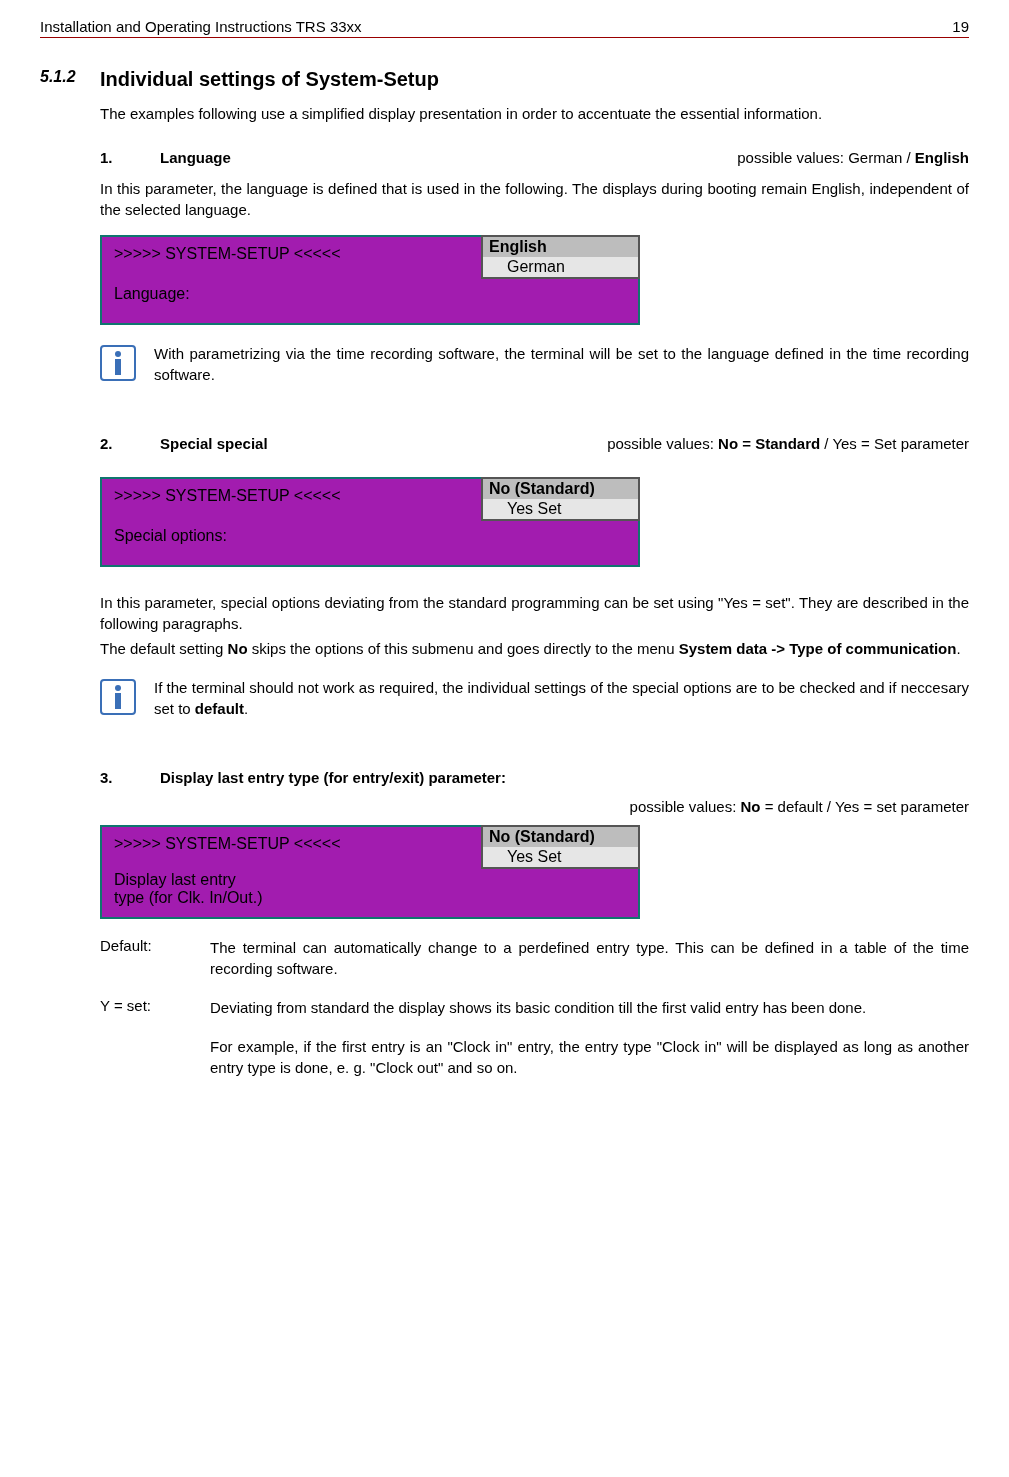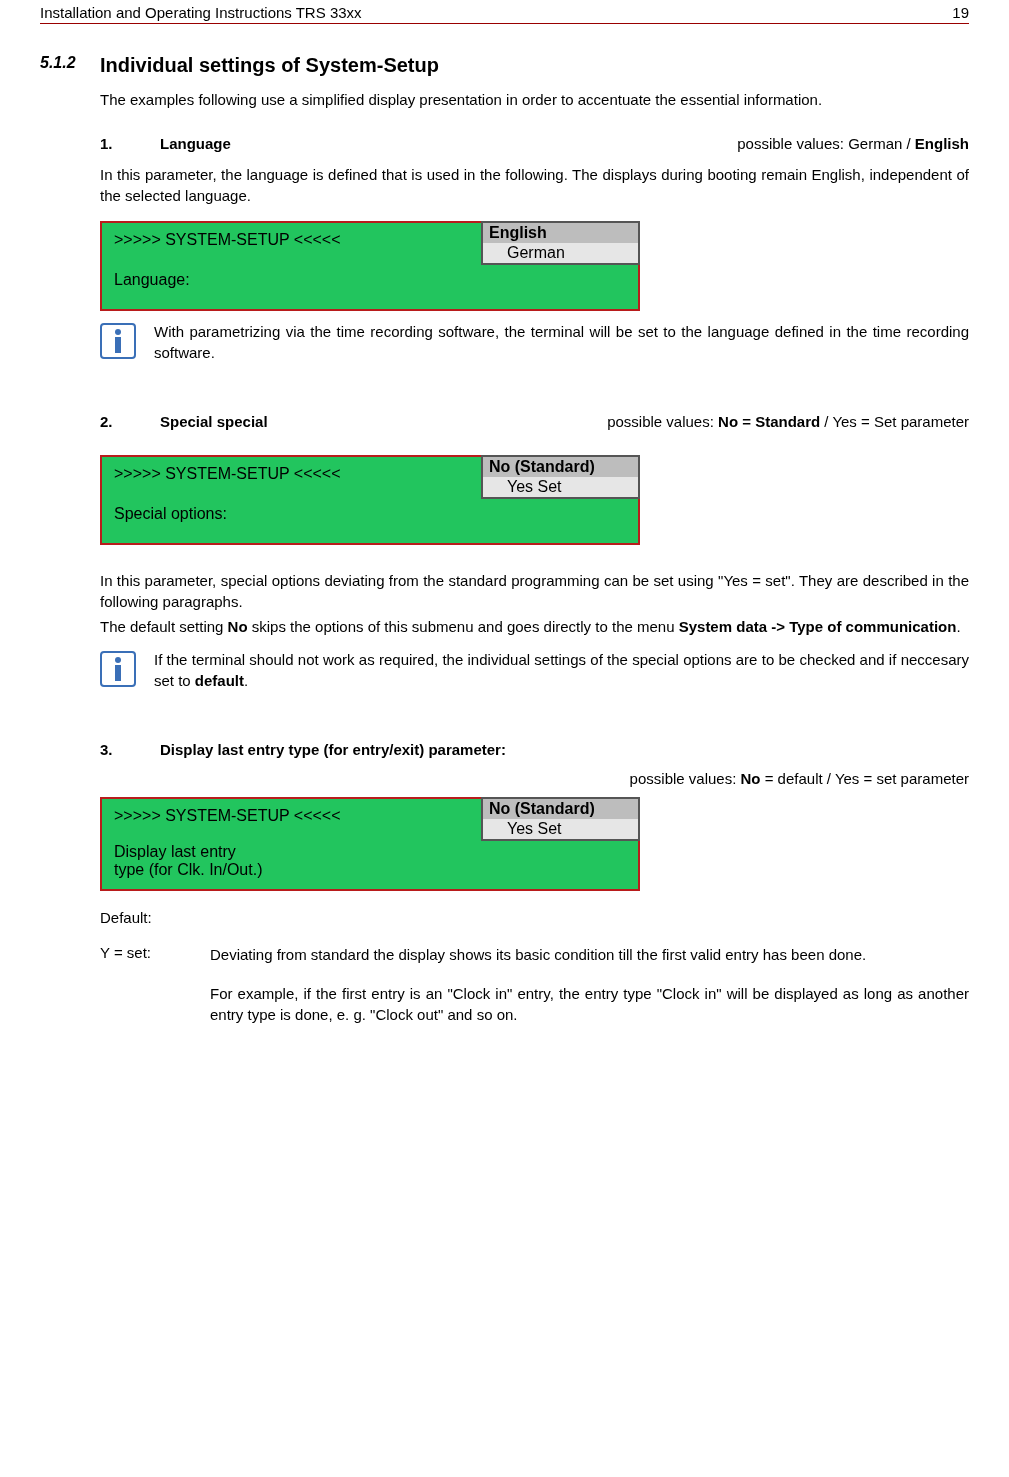--- a/index.html
+++ b/index.html
@@ -14,21 +14,21 @@
       width: 1009px;
       height: 1477px;
       padding: 0 40px 40px 40px;
       box-sizing: border-box;
       position: relative;
     }
     .header {
       display: flex;
       justify-content: space-between;
       border-bottom: 1px solid #990000;
-      padding: 4px 0 2px 0;
+      padding: 18px 0 2px 0;
       font-size: 15px;
       gap: 13px;
     }
     .section-num {
       font-weight: bold;
       font-size: 16px;
       font-style: italic;
     }
     .section-title {
       font-weight: bold;
@@ -59,25 +59,25 @@
     }
     .param-name {
       font-weight: bold;
       flex: 0 0 auto;
     }
     .param-values {
       text-align: right;
     }
     .bold { font-weight: bold; }
     .display-box {
-      border: 2px solid #b91c1c;
+      border: 2px solid #0f766e;
       width: 540px;
       margin-top: 15px;
       display: flex;
-      background: #22c55e;
+      background: #a21caf;
       box-sizing: border-box;
     }
     .display-left {
       flex: 1;
       padding: 8px 12px 20px 12px;
       font-size: 16px;
     }
     .display-left .title-line {
       margin-bottom: 22px;
     }
@@ -92,21 +92,21 @@
     .opt-selected {
       background: #bdbdbd;
       font-weight: bold;
       padding: 1px 6px;
     }
     .opt-other {
       padding: 1px 24px;
     }
     .info-row {
       display: flex;
-      margin-top: 10px;
+      margin-top: 18px;
       gap: 18px;
       justify-content: flex-end;
     }
     .info-icon {
       width: 32px;
       height: 32px;
       border: 2px solid #3a6fb7;
       border-radius: 4px;
       display: flex;
       align-items: center;
@@ -254,20 +254,21 @@
         <div>type (for Clk. In/Out.)</div>
       </div>
       <div class="display-right">
         <div class="opt-selected">No (Standard)</div>
         <div class="opt-other">Yes  Set</div>
       </div>
     </div>
 
     <div class="def-row">
       <div class="def-label">Default:</div>
+      <div class="def-text">The terminal can automatically change to a perdefined entry type. This can be defined in a table of the time recording software.</div>
     </div>
 
     <div class="def-row">
       <div class="def-label">Y = set:</div>
       <div class="def-text">Deviating from standard the display shows its basic condition till the first valid entry has been done.</div>
     </div>
 
     <div class="def-row">
       <div class="def-label"></div>
       <div class="def-text">For example, if the first entry is an "Clock in" entry, the entry type "Clock in" will be displayed as long as another entry type is done, e. g. "Clock out" and so on.</div>

